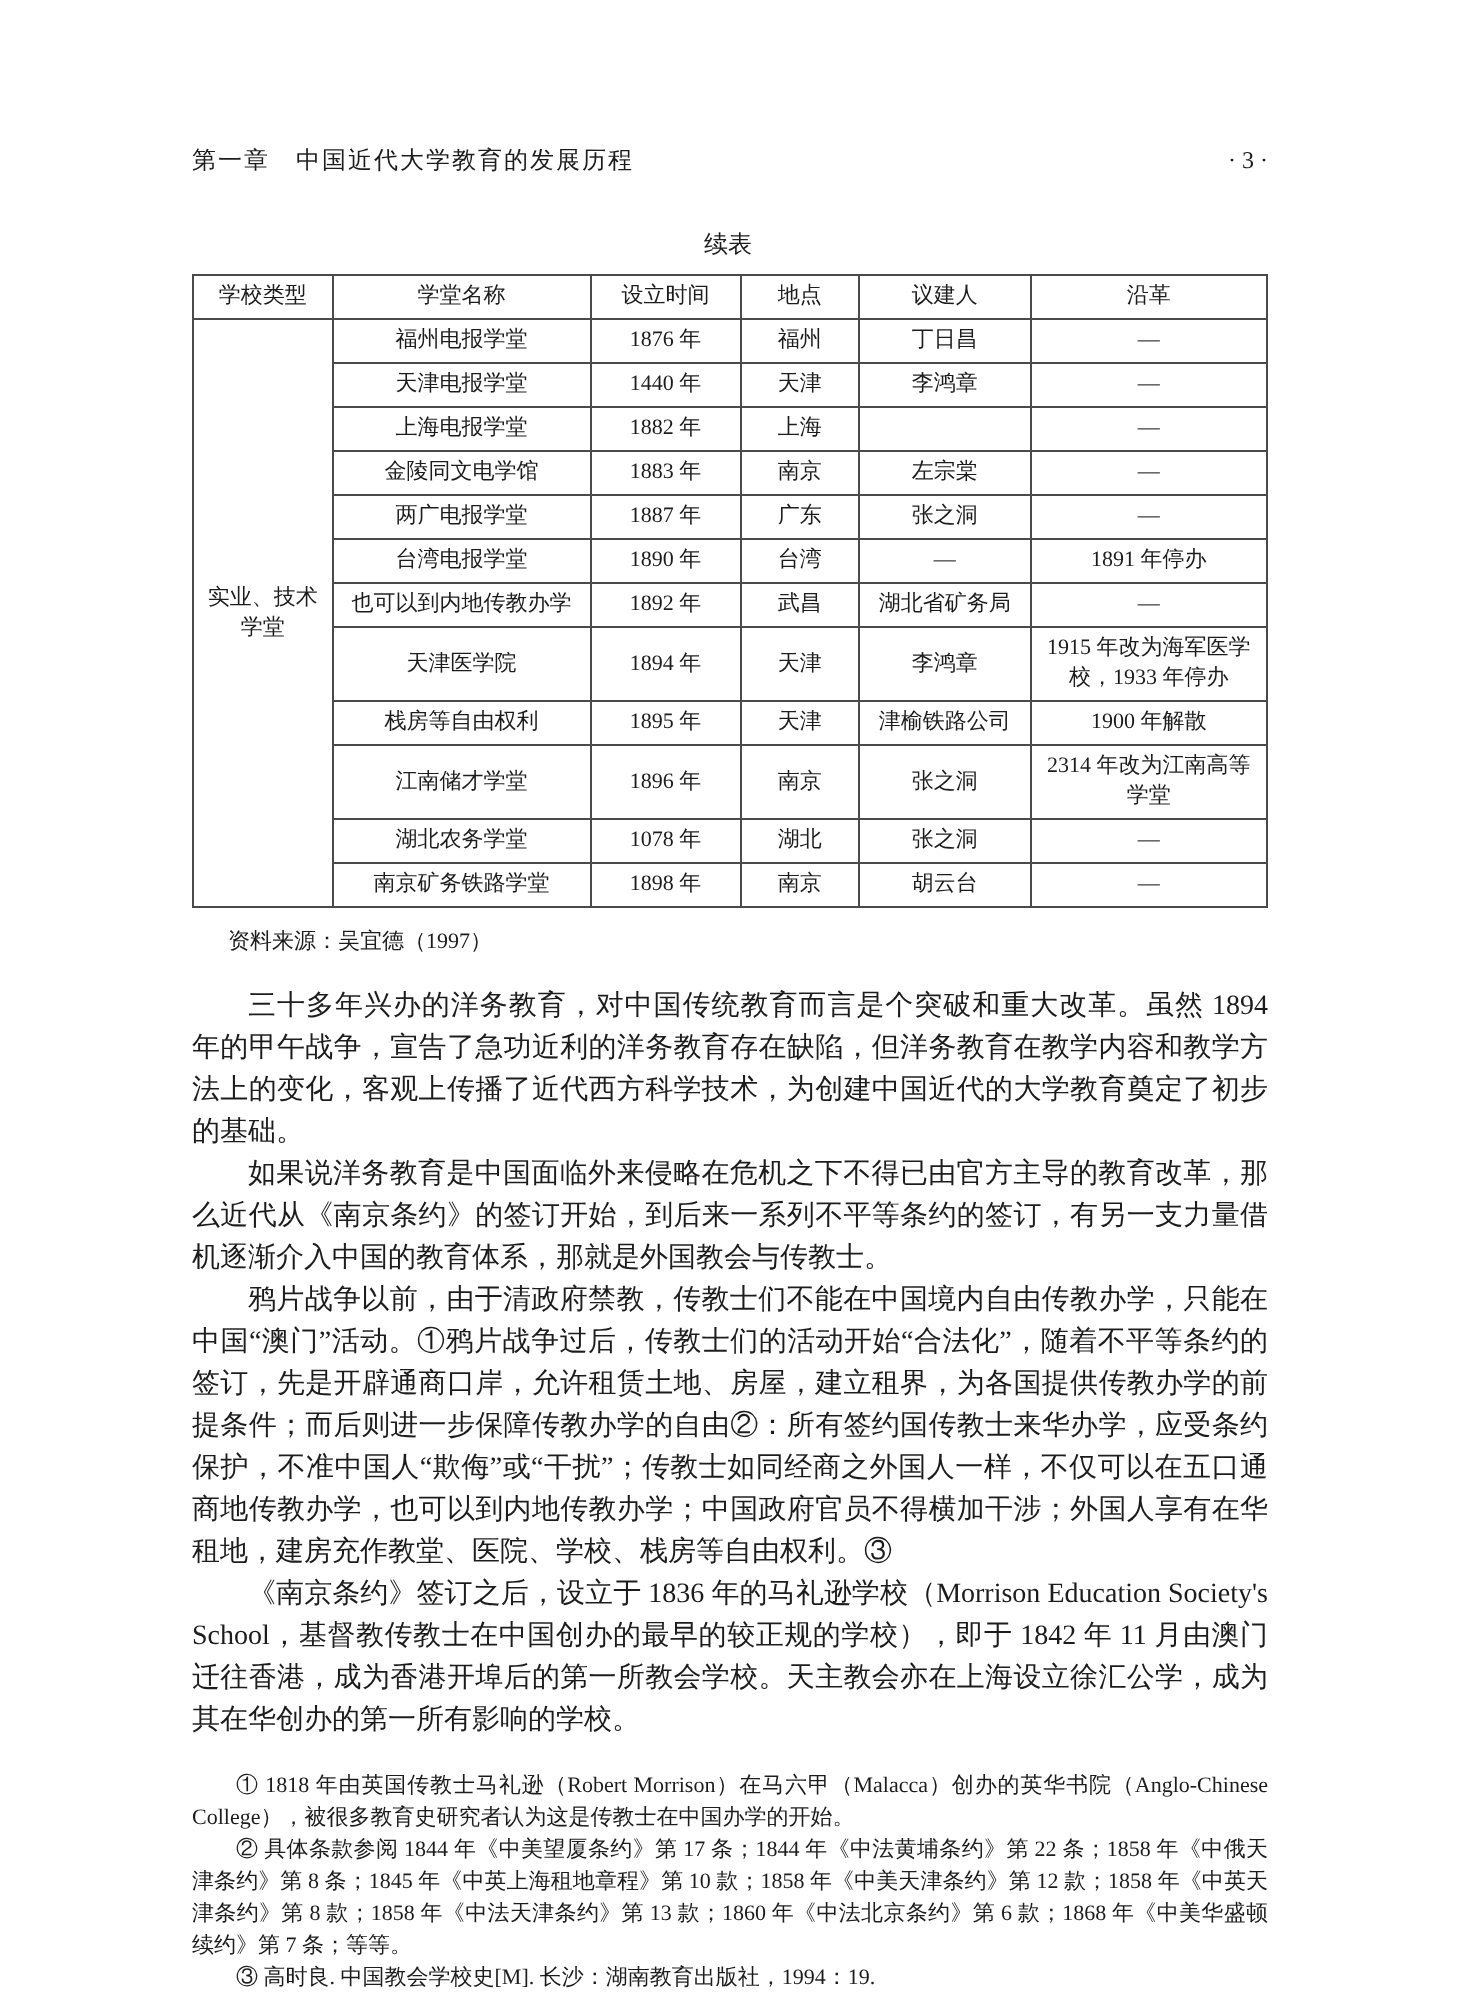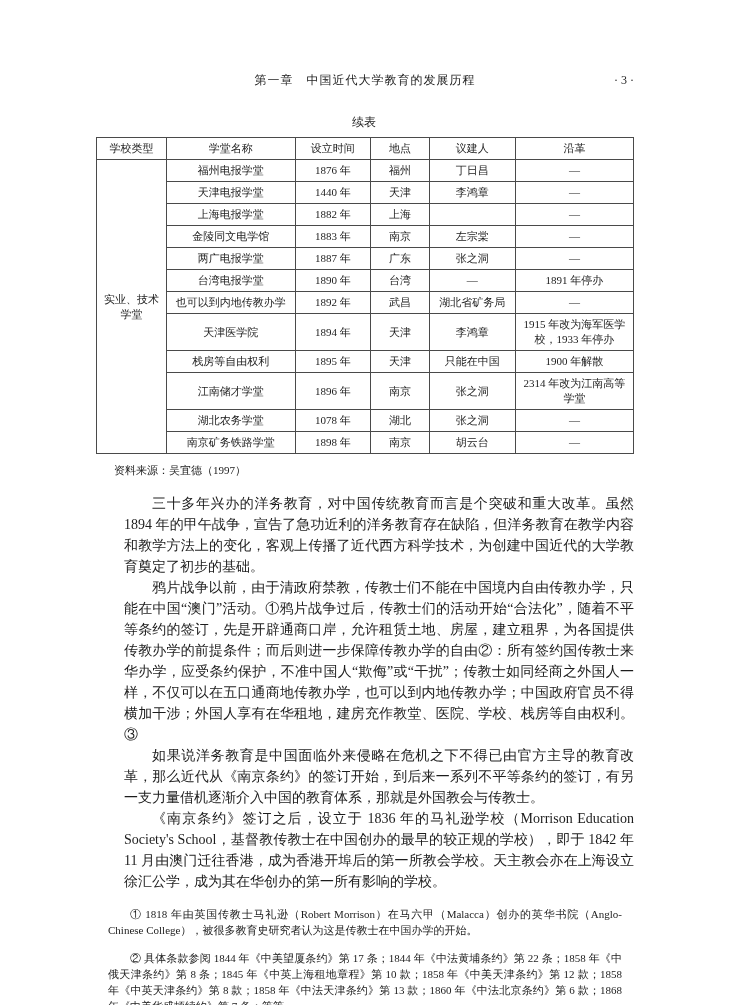--- a/index.html
+++ b/index.html
@@ -3,41 +3,41 @@
 <meta charset="utf-8">
 <style>
   html,body { margin:0; padding:0; background:#e8e8e8; }
   .page {
     width:729px; min-height:1005px; margin:0 auto; background:#ffffff;
     box-sizing:border-box; padding:72px 95px 30px 96px;
     font-family:"Liberation Serif","DejaVu Serif",serif;
     color:#1c1c1c;
   }
   
-  .running-header { position:relative; text-align:center; font-size:12px; line-height:16px; letter-spacing:1px; }
+  .running-header { position:relative; text-align:left; font-size:12px; line-height:16px; letter-spacing:1px; }
   .running-header .page-num { position:absolute; right:0; top:0; letter-spacing:0; }
   
   .cont-label { text-align:center; font-size:12px; margin:26px 2px 6px 0; }
   
   table.data-table { width:100%; border-collapse:collapse; font-size:11px; table-layout:fixed; }
   table.data-table th, table.data-table td {
     border:1px solid #4a4a4a; font-weight:normal;
     text-align:center; vertical-align:middle;
     padding:3px 3px; line-height:15px;
     overflow-wrap:break-word;
   }
   col.c-type { width:13%; } col.c-name { width:24%; } col.c-year { width:14%; }
   col.c-place { width:11%; } col.c-proposer { width:16%; } col.c-evol { width:22%; }
   .table-source { font-size:11px; margin:9px 0 0 18px; }
   
-  .body-text { margin-top:15px; font-size:14px; line-height:21px; text-align:justify;margin-left:28px; }
+  .body-text { margin-top:15px; font-size:14px; line-height:21px; text-align:justify; }
   .body-text p { margin:0; text-indent:2em; }
   
   .footnotes { margin-top:14px; font-size:11px; line-height:16px; text-align:justify; }
-  .footnotes p { margin:12px; text-indent:2em; }
+  .footnotes p { margin:0; text-indent:2em; }
 </style>
 </head>
 <body>
 
 <div class="page">
 
   <div class="running-header">
     <span class="chapter-title">第一章　中国近代大学教育的发展历程</span>
     <span class="page-num">· 3 ·</span>
   </div>
@@ -118,21 +118,21 @@
           <td>天津医学院</td>
           <td>1894 年</td>
           <td>天津</td>
           <td>李鸿章</td>
           <td>1915 年改为海军医学校，1933 年停办</td>
         </tr>
         <tr>
           <td>栈房等自由权利</td>
           <td>1895 年</td>
           <td>天津</td>
-          <td>只能在中国</td>
+          <td>津榆铁路公司</td>
           <td>1900 年解散</td>
         </tr>
         <tr>
           <td>江南储才学堂</td>
           <td>1896 年</td>
           <td>南京</td>
           <td>张之洞</td>
           <td>2314 年改为江南高等学堂</td>
         </tr>
         <tr>
@@ -149,22 +149,22 @@
           <td>胡云台</td>
           <td>—</td>
         </tr>
       </tbody>
   </table>
 
   <div class="table-source">资料来源：吴宜德（1997）</div>
 
   <div class="body-text">
       <p>三十多年兴办的洋务教育，对中国传统教育而言是个突破和重大改革。虽然 1894 年的甲午战争，宣告了急功近利的洋务教育存在缺陷，但洋务教育在教学内容和教学方法上的变化，客观上传播了近代西方科学技术，为创建中国近代的大学教育奠定了初步的基础。</p>
+      <p>如果说洋务教育是中国面临外来侵略在危机之下不得已由官方主导的教育改革，那么近代从《南京条约》的签订开始，到后来一系列不平等条约的签订，有另一支力量借机逐渐介入中国的教育体系，那就是外国教会与传教士。</p>
       <p>鸦片战争以前，由于清政府禁教，传教士们不能在中国境内自由传教办学，只能在中国“澳门”活动。①鸦片战争过后，传教士们的活动开始“合法化”，随着不平等条约的签订，先是开辟通商口岸，允许租赁土地、房屋，建立租界，为各国提供传教办学的前提条件；而后则进一步保障传教办学的自由②：所有签约国传教士来华办学，应受条约保护，不准中国人“欺侮”或“干扰”；传教士如同经商之外国人一样，不仅可以在五口通商地传教办学，也可以到内地传教办学；中国政府官员不得横加干涉；外国人享有在华租地，建房充作教堂、医院、学校、栈房等自由权利。③</p>
-      <p>如果说洋务教育是中国面临外来侵略在危机之下不得已由官方主导的教育改革，那么近代从《南京条约》的签订开始，到后来一系列不平等条约的签订，有另一支力量借机逐渐介入中国的教育体系，那就是外国教会与传教士。</p>
       <p>《南京条约》签订之后，设立于 1836 年的马礼逊学校（Morrison Education Society's School，基督教传教士在中国创办的最早的较正规的学校），即于 1842 年 11 月由澳门迁往香港，成为香港开埠后的第一所教会学校。天主教会亦在上海设立徐汇公学，成为其在华创办的第一所有影响的学校。</p>
     </div>
 
   <div class="footnotes">
       <p>① 1818 年由英国传教士马礼逊（Robert Morrison）在马六甲（Malacca）创办的英华书院（Anglo-Chinese College），被很多教育史研究者认为这是传教士在中国办学的开始。</p>
       <p>② 具体条款参阅 1844 年《中美望厦条约》第 17 条；1844 年《中法黄埔条约》第 22 条；1858 年《中俄天津条约》第 8 条；1845 年《中英上海租地章程》第 10 款；1858 年《中美天津条约》第 12 款；1858 年《中英天津条约》第 8 款；1858 年《中法天津条约》第 13 款；1860 年《中法北京条约》第 6 款；1868 年《中美华盛顿续约》第 7 条；等等。</p>
       <p>③ 高时良. 中国教会学校史[M]. 长沙：湖南教育出版社，1994：19.</p>
     </div>
 
 </div>

